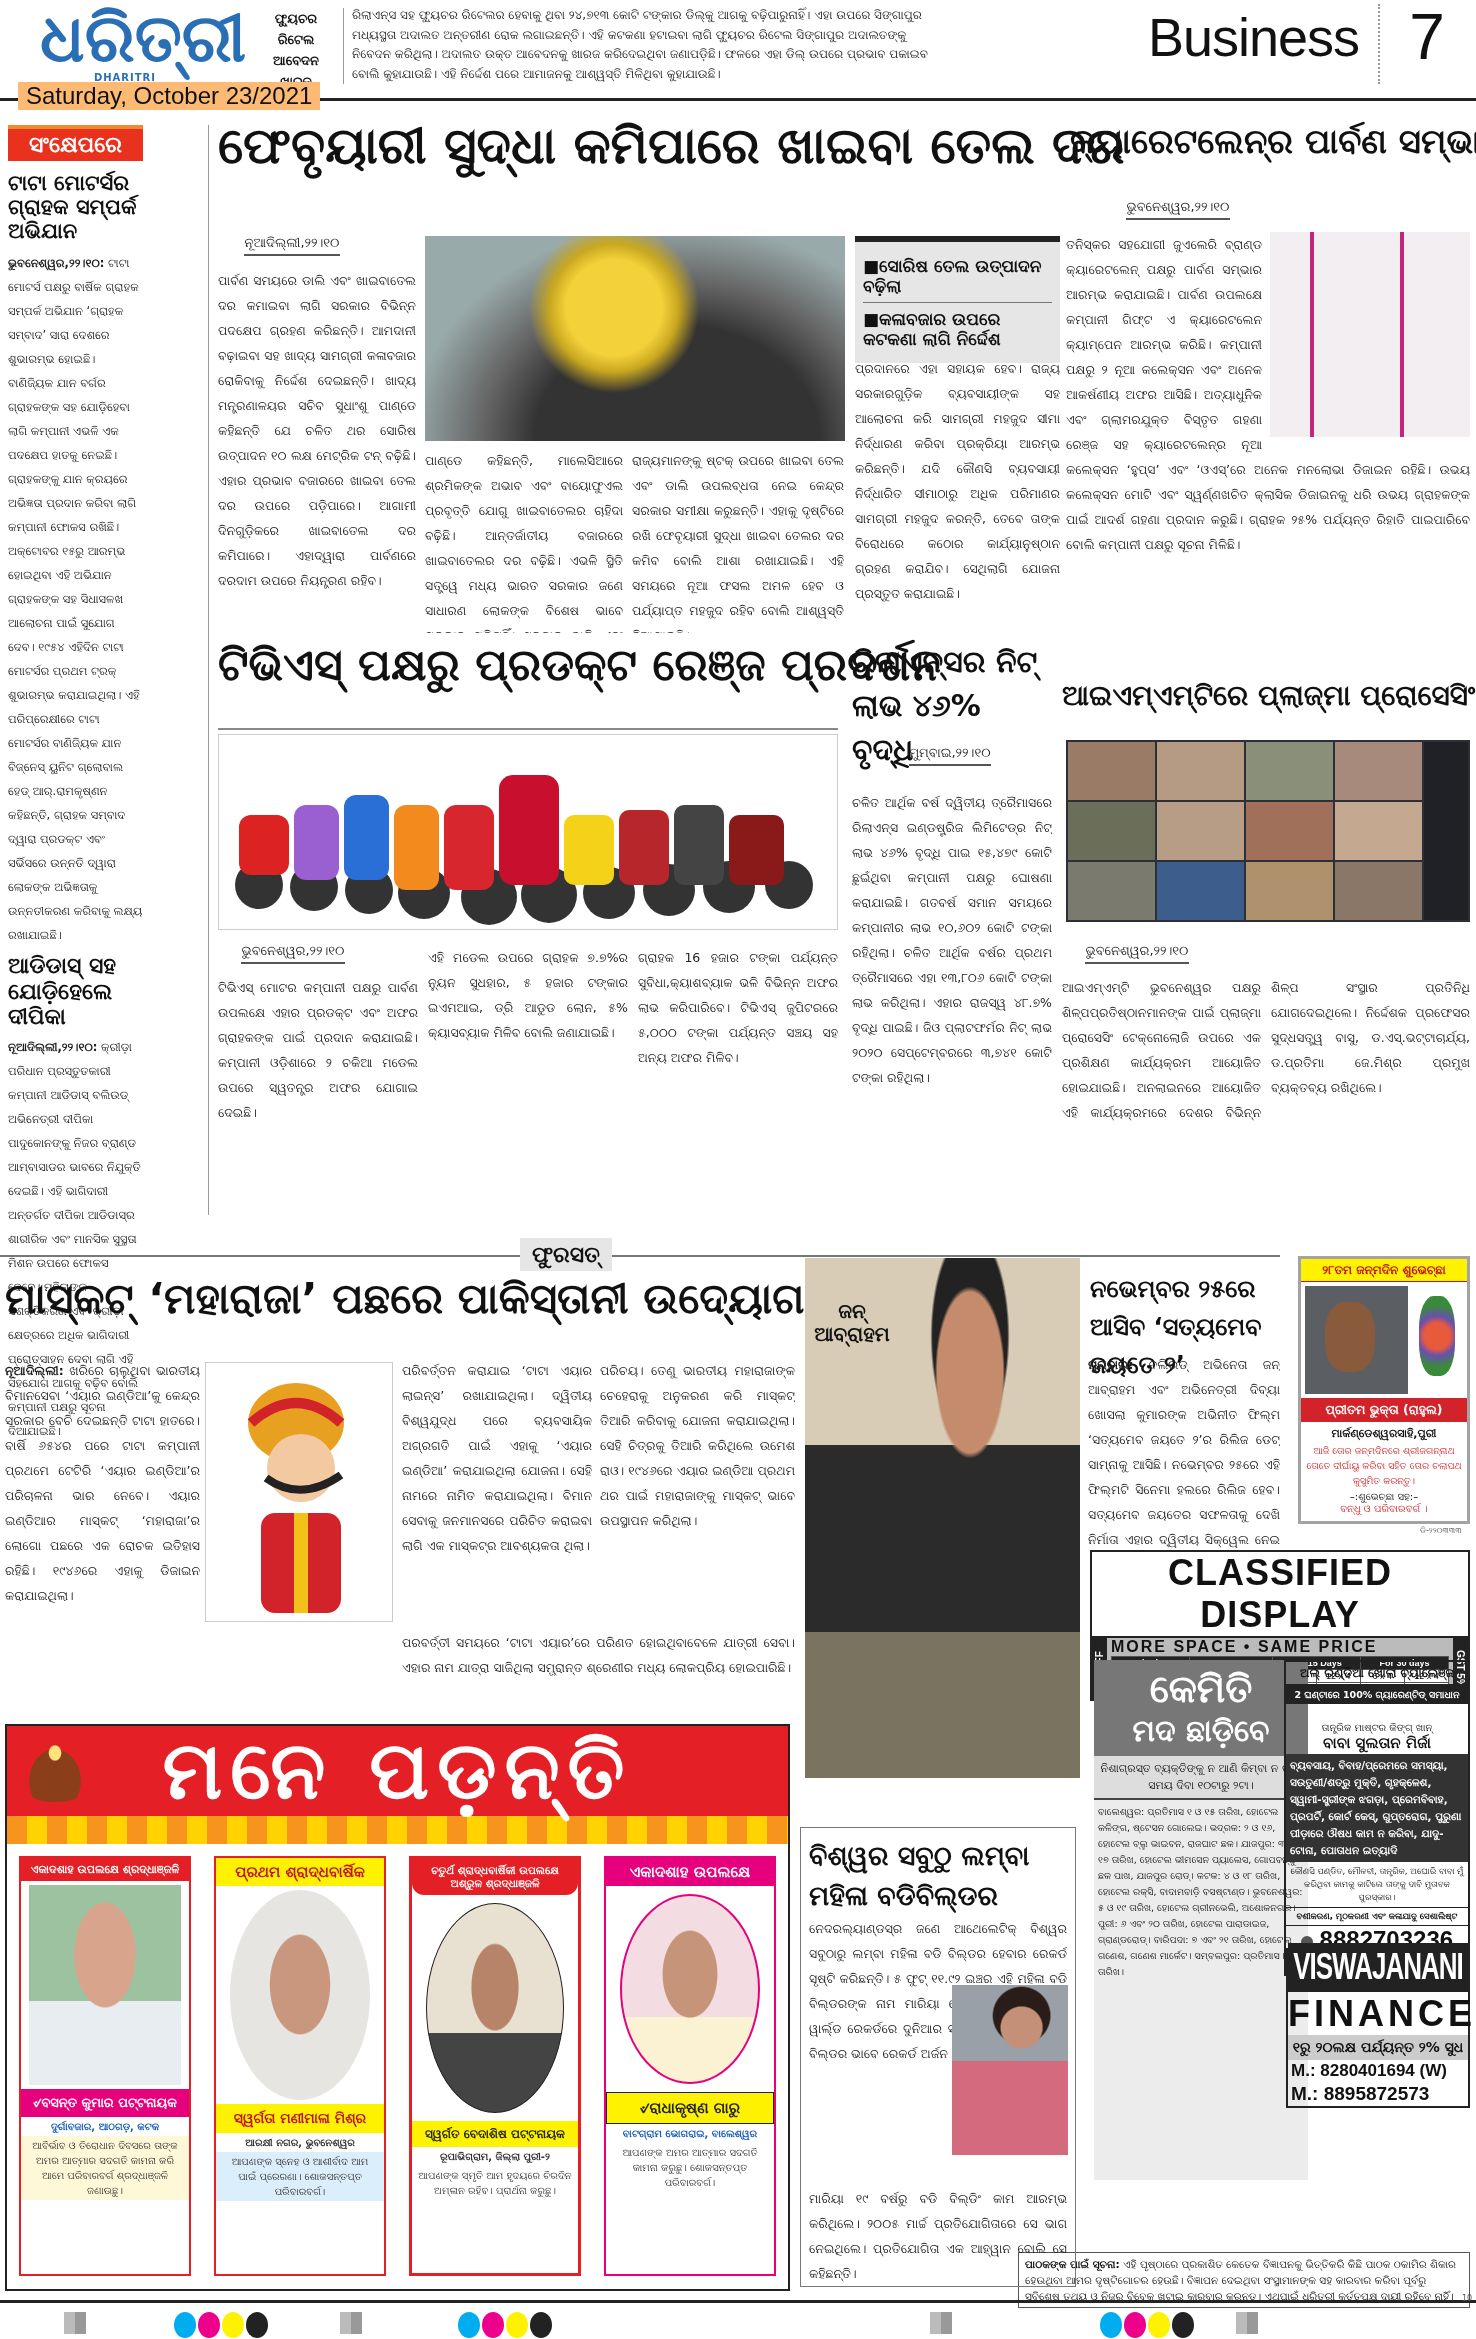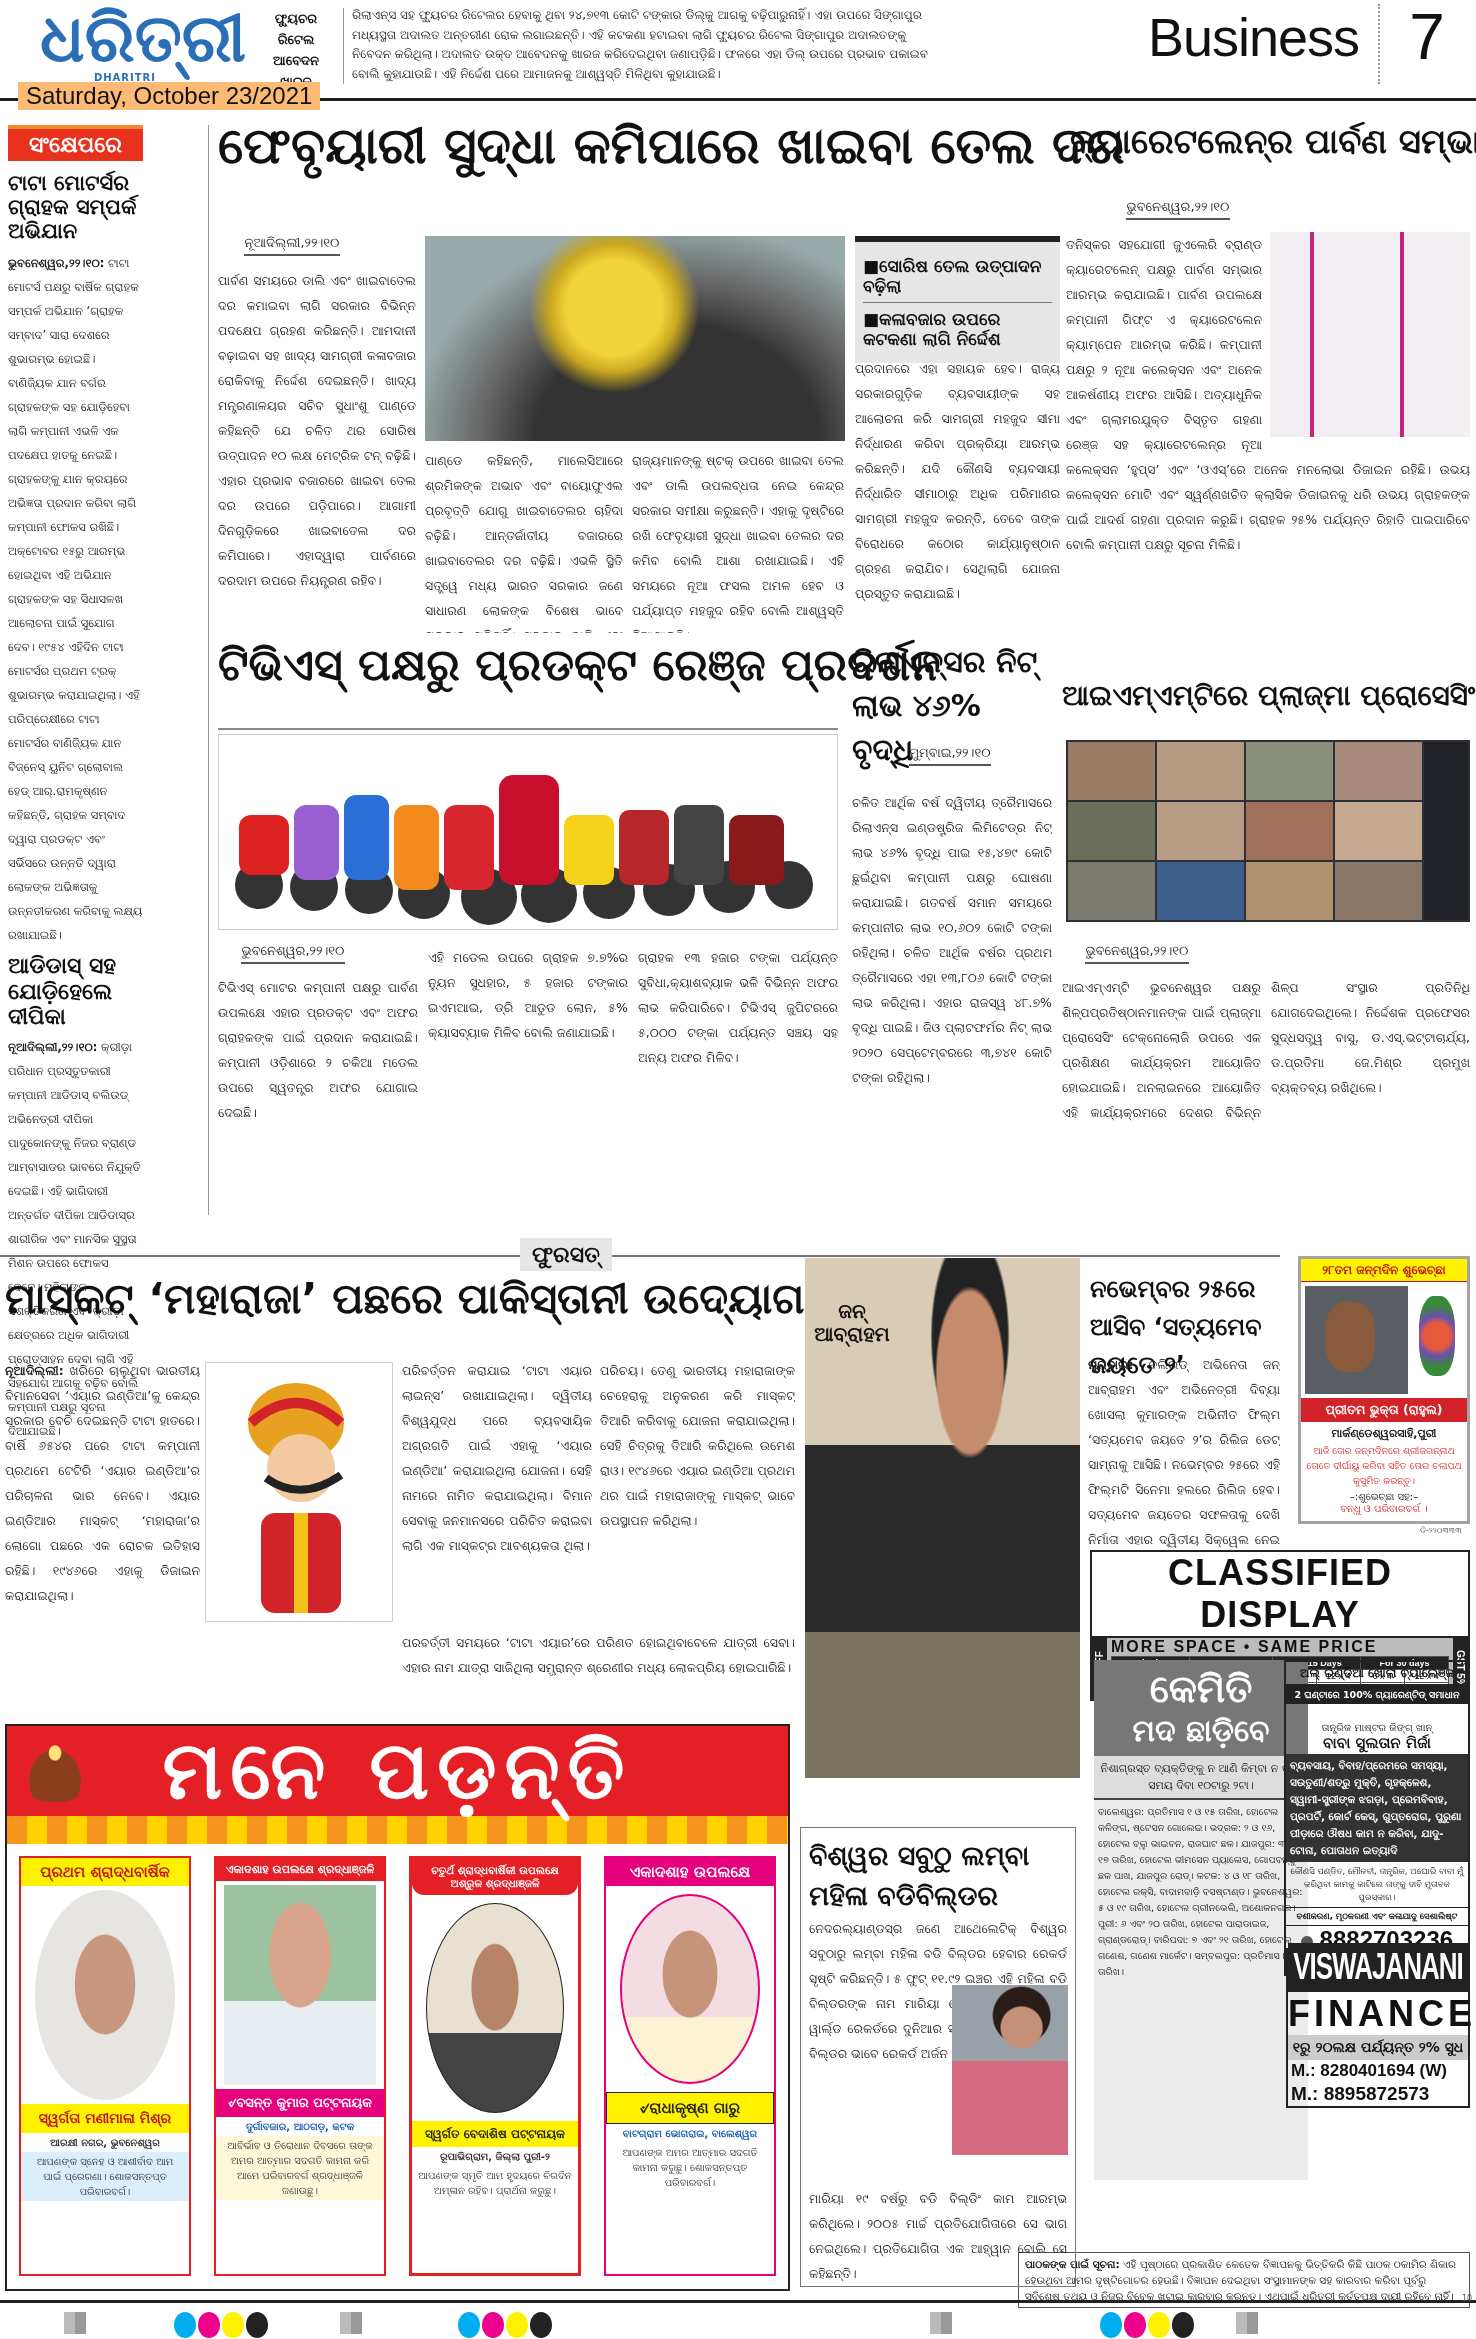--- a/index.html
+++ b/index.html
@@ -123,21 +123,21 @@
       <rect x="455" y="70" width="50" height="80" rx="10" fill="#444"></rect>
       <rect x="510" y="80" width="55" height="70" rx="10" fill="#8a1a1a"></rect>
     </g>
   </svg>
 </div>
 <div class="abs" style="left:218px;top:940px;width:150px;text-align:center;">
   <span class="dateline">ଭୁବନେଶ୍ୱର,୨୨।୧୦</span>
 </div>
 <div class="abs body-text" style="left:218px;top:975px;width:200px;height:240px;overflow:hidden;">ଟିଭିଏସ୍ ମୋଟର କମ୍ପାନୀ ପକ୍ଷରୁ ପାର୍ବଣ ଉପଲକ୍ଷେ ଏହାର ପ୍ରଡକ୍ଟ ଏବଂ ଅଫର ଗ୍ରାହକଙ୍କ ପାଇଁ ପ୍ରଦାନ କରାଯାଇଛି। କମ୍ପାନୀ ଓଡ଼ିଶାରେ ୨ ଚକିଆ ମଡେଲ ଉପରେ ସ୍ୱତନ୍ତ୍ର ଅଫର ଯୋଗାଇ ଦେଇଛି।</div>
 <div class="abs body-text" style="left:428px;top:945px;width:200px;height:270px;overflow:hidden;">ଏହି ମଡେଲ ଉପରେ ଗ୍ରାହକ ୭.୭%ର ନ୍ୟୁନ ସୁଧହାର, ୫ ହଜାର ଟଙ୍କାର ଇଏମଆଇ, ଡ୍ରି ଆଡୁଡ ଲୋନ, ୫% କ୍ୟାସବ୍ୟାକ ମିଳିବ ବୋଲି ଜଣାଯାଇଛି।</div>
-<div class="abs body-text" style="left:638px;top:945px;width:200px;height:270px;overflow:hidden;">ଗ୍ରାହକ ୧୩ ହଜାର ଟଙ୍କା ପର୍ଯ୍ୟନ୍ତ ସୁବିଧା,କ୍ୟାଶବ୍ୟାକ ଭଳି ବିଭିନ୍ନ ଅଫର ଲାଭ କରିପାରିବେ। ଟିଭିଏସ୍ ଜୁପିଟରରେ ୫,୦୦୦ ଟଙ୍କା ପର୍ଯ୍ୟନ୍ତ ସଞ୍ଚୟ ସହ ଅନ୍ୟ ଅଫର ମିଳିବ।</div>
+<div class="abs body-text" style="left:638px;top:945px;width:200px;height:270px;overflow:hidden;">ଗ୍ରାହକ 16 ହଜାର ଟଙ୍କା ପର୍ଯ୍ୟନ୍ତ ସୁବିଧା,କ୍ୟାଶବ୍ୟାକ ଭଳି ବିଭିନ୍ନ ଅଫର ଲାଭ କରିପାରିବେ। ଟିଭିଏସ୍ ଜୁପିଟରରେ ୫,୦୦୦ ଟଙ୍କା ପର୍ଯ୍ୟନ୍ତ ସଞ୍ଚୟ ସହ ଅନ୍ୟ ଅଫର ମିଳିବ।</div>
 
 <div class="abs headline" style="left:852px;top:640px;width:200px;font-size:30px;line-height:44px;">ରିଲାଏନ୍ସର ନିଟ୍ ଲାଭ ୪୬% ବୃଦ୍ଧି</div>
 <div class="abs" style="left:880px;top:742px;width:140px;text-align:center;">
   <span class="dateline">ମୁମ୍ବାଇ,୨୨।୧୦</span>
 </div>
 <div class="abs body-text" style="left:852px;top:790px;width:200px;height:425px;overflow:hidden;">ଚଳିତ ଆର୍ଥିକ ବର୍ଷ ଦ୍ୱିତୀୟ ତ୍ରୈମାସରେ ରିଲାଏନ୍ସ ଇଣ୍ଡଷ୍ଟ୍ରିଜ ଲିମିଟେଡ୍‌ର ନିଟ୍ ଲାଭ ୪୬% ବୃଦ୍ଧି ପାଇ ୧୫,୪୭୯ କୋଟି ଛୁଇଁଥିବା କମ୍ପାନୀ ପକ୍ଷରୁ ଘୋଷଣା କରାଯାଇଛି। ଗତବର୍ଷ ସମାନ ସମୟରେ କମ୍ପାନୀର ଲାଭ ୧୦,୬୦୨ କୋଟି ଟଙ୍କା ରହିଥିଲା। ଚଳିତ ଆର୍ଥିକ ବର୍ଷର ପ୍ରଥମ ତ୍ରୈମାସରେ ଏହା ୧୩,୮୦୬ କୋଟି ଟଙ୍କା ଲାଭ କରିଥିଲା। ଏହାର ରାଜସ୍ୱ ୪୮.୭% ବୃଦ୍ଧି ପାଇଛି। ଜିଓ ପ୍ଲାଟଫର୍ମର ନିଟ୍ ଲାଭ ୨୦୨୦ ସେପ୍ଟେମ୍ବରରେ ୩,୭୪୧ କୋଟି ଟଙ୍କା ରହିଥିଲା।</div>
 
 <div class="abs headline" style="left:1062px;top:680px;width:408px;font-size:28px;white-space:nowrap;">ଆଇଏମ୍ଏମ୍‌ଟିରେ ପ୍ଲାଜ୍ମା ପ୍ରୋସେସିଂ ଟ୍ରେନିଂ</div>
 <div class="abs photo" style="left:1066px;top:740px;width:404px;height:182px;background:#2c2f36;">
   <div style="display:grid;grid-template-columns:repeat(4,1fr) 44px;gap:2px;height:100%;padding:2px;">
@@ -289,32 +289,32 @@
   <div class="body-text" style="height:100px;overflow:hidden;">ମାରିୟା ୧୯ ବର୍ଷରୁ ବଡି ବିଲ୍ଡିଂ କାମ ଆରମ୍ଭ କରିଥିଲେ। ୨୦୦୫ ମାର୍ଚ୍ଚ ପ୍ରତିଯୋଗିତାରେ ସେ ଭାଗ ନେଇଥିଲେ। ପ୍ରତିଯୋଗିତା ଏକ ଆହ୍ୱାନ ବୋଲି ସେ କହିଛନ୍ତି।</div>
 </div>
 <div class="abs photo" style="left:952px;top:1985px;width:116px;height:170px;background:radial-gradient(circle at 60% 25%, #c49078 0 14%, transparent 15%), radial-gradient(circle at 60% 18%, #2a1c18 0 18%, transparent 19%), linear-gradient(180deg, transparent 0 45%, #d46a7e 45% 100%), #9aa0a8;"></div>
 
 <div class="abs" style="left:5px;top:1724px;width:785px;height:567px;border:2px solid #222;">
   <div class="mane-banner" style="height:90px;line-height:90px;">ମନେ ପଡ଼ନ୍ତି</div>
   <div class="flower-strip"></div>
   <div class="abs" style="left:8px;top:6px;width:80px;height:70px;border-radius:50% 50% 45% 45%;background:radial-gradient(ellipse at 50% 30%, #ffe27a 0 10%, transparent 12%), radial-gradient(ellipse at 50% 70%, #8a3f1a 0 45%, transparent 46%);"></div>
   <div style="display:flex;justify-content:space-between;padding:12px 12px 0;">
     <div class="memo-card" style="width:172px;height:420px;">
+      <div class="memo-head" style="background:#e41f26;color:#fff;font-size:11px;">ଏକାଦଶାହ ଉପଲକ୍ଷେ ଶ୍ରଦ୍ଧାଞ୍ଜଳି</div>
+      <div class="photo" style="height:200px;margin:4px 8px;background:radial-gradient(ellipse at 50% 35%, #d9a48c 0 28%, transparent 29%), linear-gradient(180deg, transparent 0 58%, #e8edf2 58%), #9cc2a0;"></div>
+      <div class="memo-name" style="background:#e6007e;color:#fff;font-size:13px;">୰ବସନ୍ତ କୁମାର ପଟ୍ଟନାୟକ</div>
+      <div class="memo-text" style="color:#1a5fb4;font-weight:bold;">ଦୁର୍ଗାବଜାର, ଆଠଗଡ଼, କଟକ</div>
+      <div class="memo-text" style="background:#fff8d8;">ଆବିର୍ଭାବ ଓ ତିରୋଧାନ ଦିବସରେ ତାଙ୍କ ଅମର ଆତ୍ମାର ସଦଗତି କାମନା କରି ଆମେ ପରିବାରବର୍ଗ ଶ୍ରଦ୍ଧାଞ୍ଜଳି ଜଣାଉଛୁ।</div>
+    </div>
+    <div class="memo-card" style="width:172px;height:420px;">
       <div class="memo-head" style="background:#fff200;color:#c1121f;font-size:15px;">ପ୍ରଥମ ଶ୍ରାଦ୍ଧବାର୍ଷିକ</div>
       <div class="photo" style="height:210px;margin:4px 14px;border-radius:50%;background:radial-gradient(ellipse at 50% 45%, #c9977e 0 30%, transparent 31%), #e7e5e2;"></div>
       <div class="memo-name" style="background:#fff200;color:#c1121f;font-size:14px;">ସ୍ୱର୍ଗତା ମଣୀମାଳା ମିଶ୍ର</div>
       <div class="memo-text" style="font-weight:bold;">ଆରକ୍ଷୀ ନଗର, ଭୁବନେଶ୍ୱର</div>
       <div class="memo-text" style="background:#dbeefc;">ଆପଣଙ୍କ ସ୍ନେହ ଓ ଆଶୀର୍ବାଦ ଆମ ପାଇଁ ପ୍ରେରଣା। ଶୋକସନ୍ତପ୍ତ ପରିବାରବର୍ଗ।</div>
-    </div>
-    <div class="memo-card" style="width:172px;height:420px;">
-      <div class="memo-head" style="background:#e41f26;color:#fff;font-size:11px;">ଏକାଦଶାହ ଉପଲକ୍ଷେ ଶ୍ରଦ୍ଧାଞ୍ଜଳି</div>
-      <div class="photo" style="height:200px;margin:4px 8px;background:radial-gradient(ellipse at 50% 35%, #d9a48c 0 28%, transparent 29%), linear-gradient(180deg, transparent 0 58%, #e8edf2 58%), #9cc2a0;"></div>
-      <div class="memo-name" style="background:#e6007e;color:#fff;font-size:13px;">୰ବସନ୍ତ କୁମାର ପଟ୍ଟନାୟକ</div>
-      <div class="memo-text" style="color:#1a5fb4;font-weight:bold;">ଦୁର୍ଗାବଜାର, ଆଠଗଡ଼, କଟକ</div>
-      <div class="memo-text" style="background:#fff8d8;">ଆବିର୍ଭାବ ଓ ତିରୋଧାନ ଦିବସରେ ତାଙ୍କ ଅମର ଆତ୍ମାର ସଦଗତି କାମନା କରି ଆମେ ପରିବାରବର୍ଗ ଶ୍ରଦ୍ଧାଞ୍ଜଳି ଜଣାଉଛୁ।</div>
     </div>
     <div class="memo-card" style="width:172px;height:420px;border-width:3px;">
       <div class="memo-head" style="background:#e41f26;color:#fff;font-size:10.5px;border-radius:0 0 12px 12px;">ଚତୁର୍ଥ ଶ୍ରାଦ୍ଧବାର୍ଷିକୀ ଉପଲକ୍ଷେ ଅଶ୍ରୁଳ ଶ୍ରଦ୍ଧାଞ୍ଜଳି</div>
       <div class="photo" style="height:210px;margin:8px 14px;border-radius:50%;border:1px solid #222;background:radial-gradient(ellipse at 50% 40%, #b7846a 0 24%, transparent 25%), linear-gradient(180deg, transparent 0 62%, #444 62%), #e8e0d0;"></div>
       <div class="memo-name" style="background:#fff200;color:#222;font-size:12px;">ସ୍ୱର୍ଗତ ବେଦାଶିଷ ପଟ୍ଟନାୟକ</div>
       <div class="memo-text" style="font-weight:bold;">ରୂପାଭିଗ୍ରାମ, ଜିଲ୍ଲା ପୁରୀ-୨</div>
       <div class="memo-text">ଆପଣଙ୍କ ସ୍ମୃତି ଆମ ହୃଦୟରେ ଚିରଦିନ ଅମ୍ଳାନ ରହିବ। ପ୍ରାର୍ଥନା କରୁଛୁ।</div>
     </div>
     <div class="memo-card" style="width:172px;height:420px;border-color:#e6007e;">
       <div class="memo-head" style="background:#e6007e;color:#fff;font-size:15px;">ଏକାଦଶାହ ଉପଲକ୍ଷେ</div>

